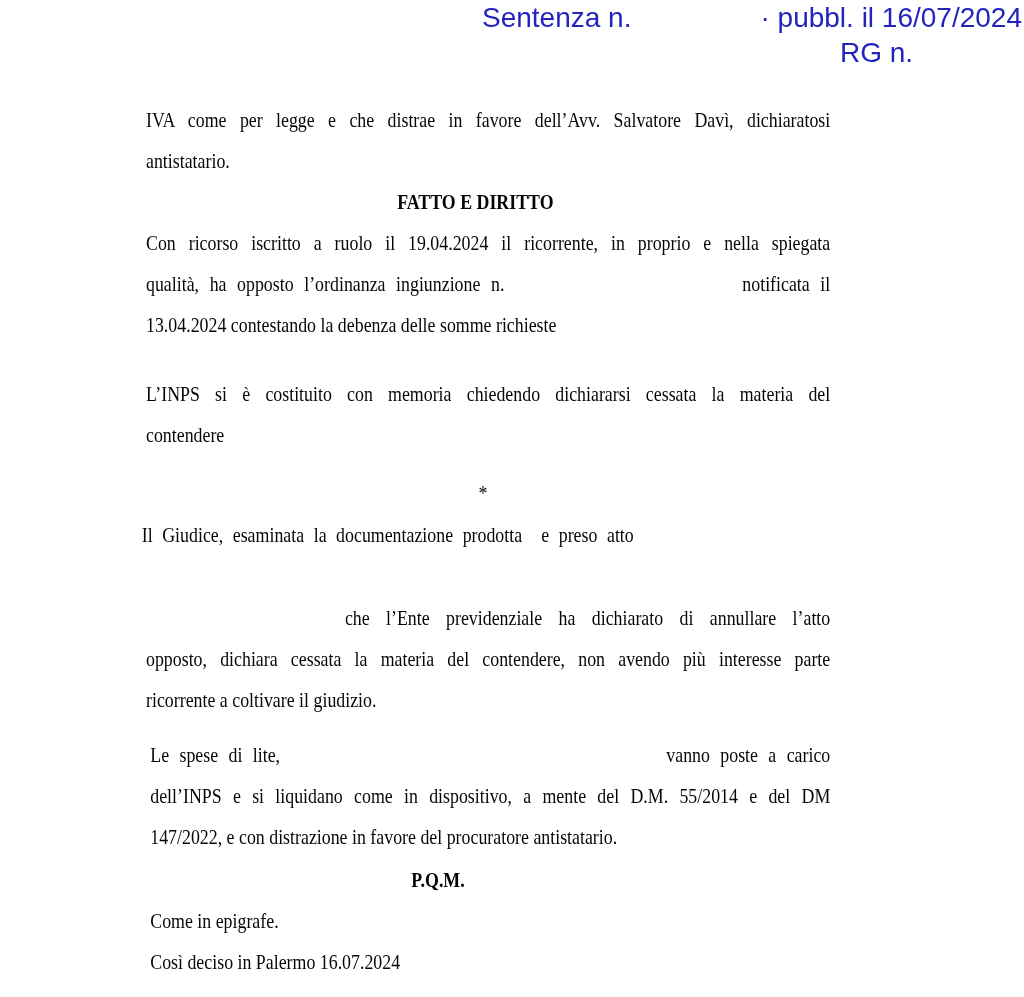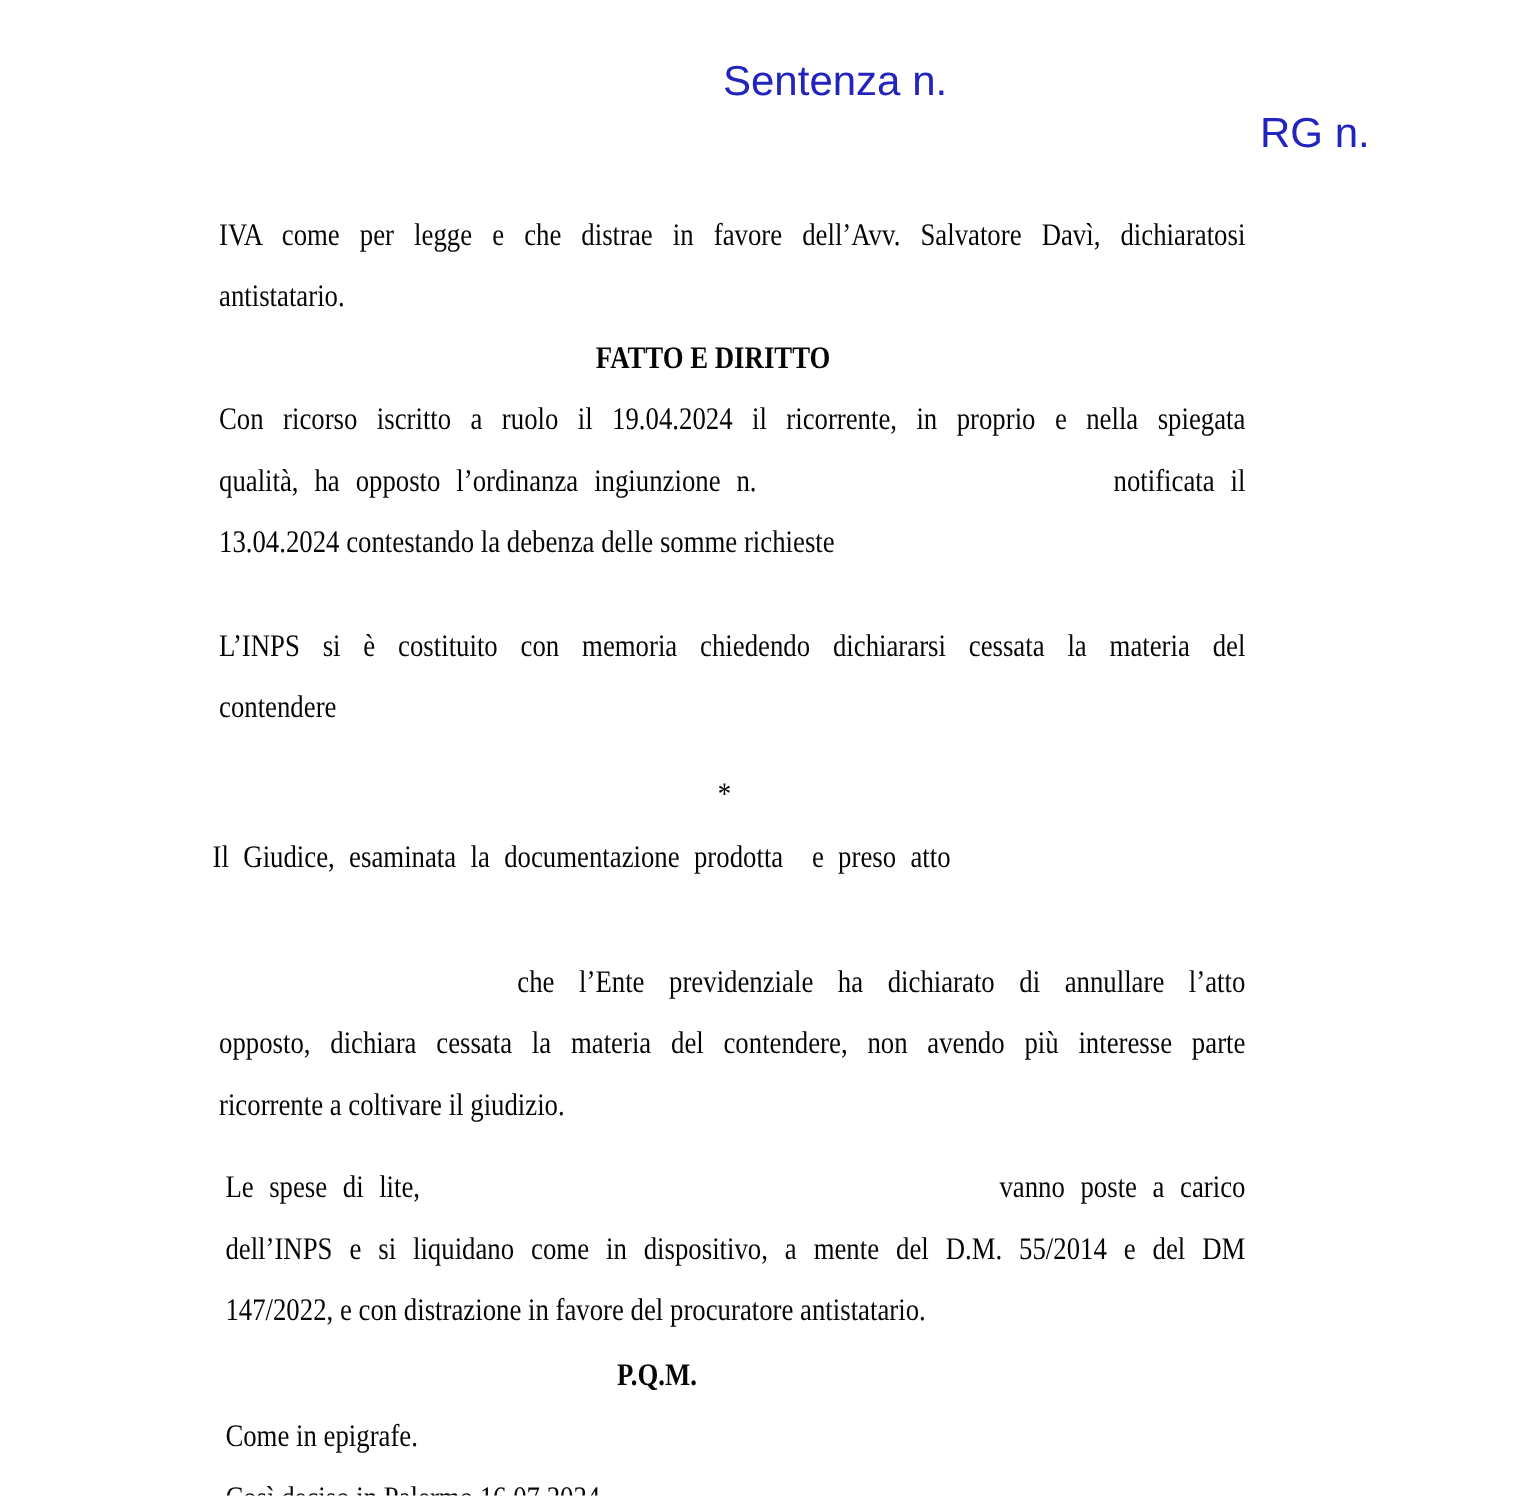--- a/index.html
+++ b/index.html
@@ -5,21 +5,21 @@
   html, body { margin: 0; padding: 0; }
   body {
     width: 1024px;
     height: 997px;
     background: #ffffff;
     position: relative;
     overflow: hidden;
     font-family: "Liberation Serif", "DejaVu Serif", serif;
     color: #060606;
   }
-  .page { position: absolute; inset: 0; background: #ffffff; margin-top: 36px; }
+  .page { position: absolute; inset: 0; background: #ffffff; }
 
   
   .hdr {
     position: absolute;
     font-family: "Liberation Sans", "DejaVu Sans", sans-serif;
     font-size: 28px;
     line-height: 30px;
     color: #2323be;
     white-space: nowrap;
   }
@@ -64,20 +64,21 @@
   .c-fatto { padding-right: 30px; }   
   .c-star  { padding-right: 12px; }
   .c-pqm   { padding-right: 118px; }
 </style>
 </head>
 <body>
 
 <div class="page">
 
   <div class="hdr hdr-sentenza">Sentenza n.</div>
+  <div class="hdr hdr-pubbl">· pubbl. il 16/07/2024</div>
   <div class="hdr hdr-rg">RG n.</div>
 
   <div class="body-col">
 
     <div class="line mt-first">IVA come per legge e che distrae in favore dell’Avv. Salvatore Davì, dichiaratosi</div>
     <div class="lastl">antistatario.</div>
 
     <div class="cline bold c-fatto">FATTO E DIRITTO</div>
 
     <div class="line">Con ricorso iscritto a ruolo il 19.04.2024 il ricorrente, in proprio e nella spiegata</div>

